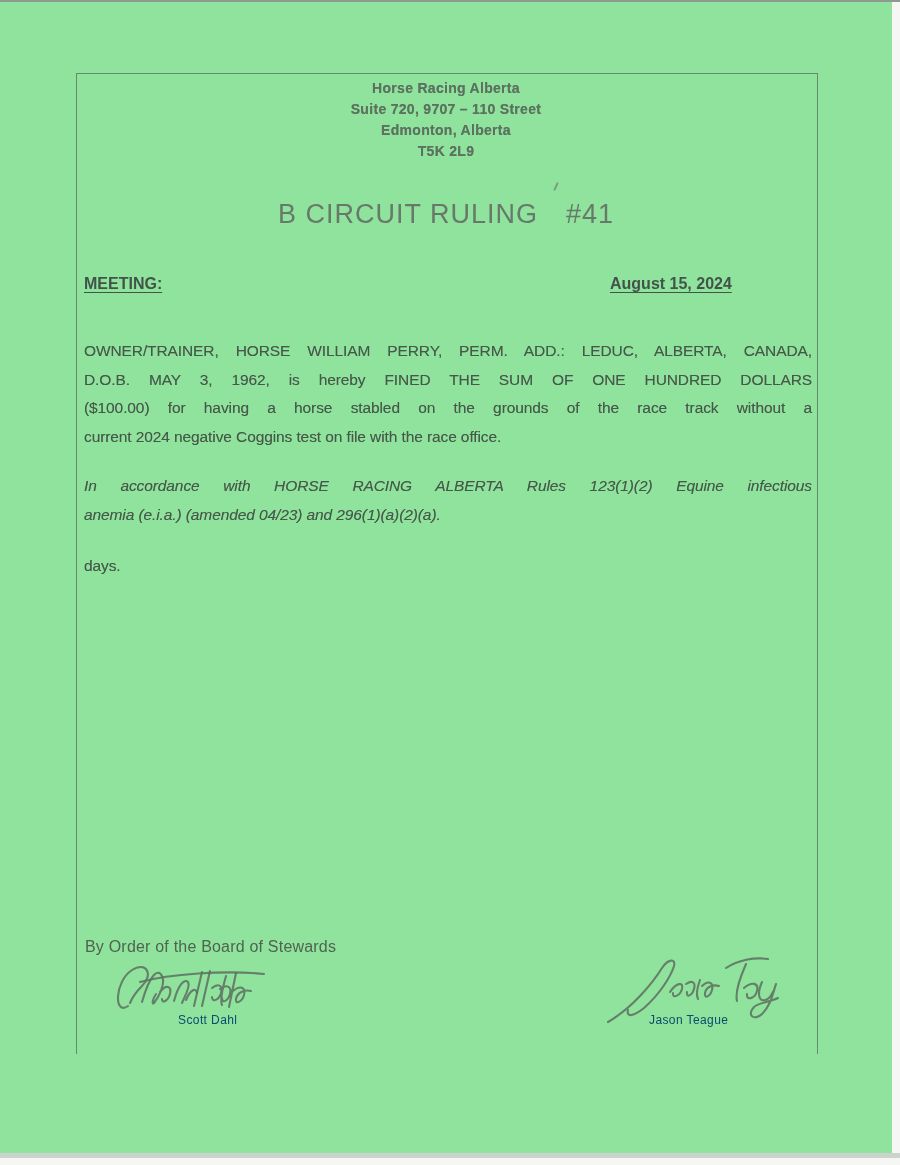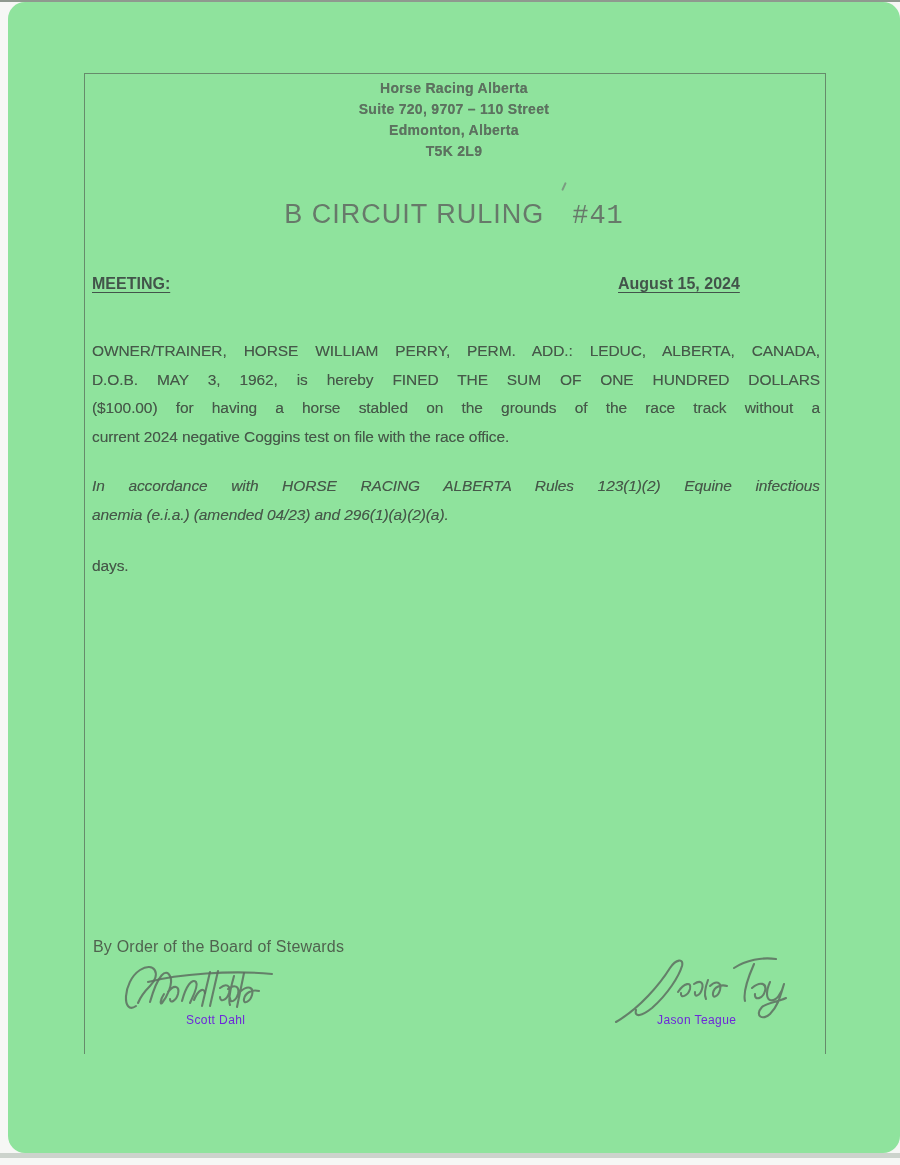--- a/index.html
+++ b/index.html
@@ -4,38 +4,37 @@
 <style>
   html,body{margin:0;padding:0;}
   body{
     width:900px;height:1165px;position:relative;overflow:hidden;
     background:#f6f7f5;
     font-family:"Liberation Sans","DejaVu Sans",sans-serif;
   }
   .scan-top-edge{position:absolute;left:0;top:0;width:900px;height:2px;background:#8f998f;}
   .scan-bottom-edge{position:absolute;left:0;top:1153px;width:900px;height:5px;background:#ccd3cc;}
   .page{
-    position:absolute;left:8px;top:2px;width:892px;height:1151px;
+    position:absolute;left:0;top:2px;width:892px;height:1151px;
     background:#8fe39d;
-    border-radius:17px;
   }
   .border-box{
     position:absolute;left:76px;top:71px;width:740px;height:980px;
     border:1px solid rgba(86,106,88,.72);border-bottom:none;
   }
   .txt{color:#4a5c4d;text-shadow:0 0 0.6px rgba(60,75,62,.5);}
   .header-address{
     position:absolute;left:0;top:76px;width:892px;text-align:center;
     font-size:14px;line-height:21px;font-weight:600;letter-spacing:.3px;color:#5d7160;
   }
   .doc-title{
     position:absolute;left:0;top:197px;width:892px;text-align:center;
     font-size:27px;letter-spacing:1px;color:#67796a;font-weight:400;
   }
-  .doc-title .num{margin-left:28px;font-family:Liberation Mono, monospace;}
+  .doc-title .num{margin-left:28px;}
   .stray-mark{
     position:absolute;left:555px;top:180px;width:2px;height:9px;
     background:#76897a;transform:rotate(24deg);border-radius:1px;opacity:.8;
   }
   .meeting-row{position:absolute;left:0;top:273px;width:892px;height:22px;
     font-size:16px;font-weight:700;color:#42544a;}
   .meeting-row span{position:absolute;text-decoration:underline;text-underline-offset:3px;}
   .m-label{left:84px;}
   .m-location{left:182px;}
   .m-date{left:610px;}
@@ -51,21 +50,21 @@
   #para2{top:470px;font-style:italic;}
   #para3{top:550px;}
   .stewards{
     position:absolute;left:85px;top:936px;font-size:16px;color:#50634f;
     letter-spacing:.2px;
   }
   .sig{position:absolute;}
   .sig svg{display:block;}
   .sig-scott{left:112px;top:954px;}
   .sig-jason{left:598px;top:948px;}
-  .sig-name{position:absolute;font-size:12px;color:#6d28d9;letter-spacing:.4px;}
+  .sig-name{position:absolute;font-size:12px;color:#0c4a6e;letter-spacing:.4px;}
   .name-scott{left:178px;top:1011px;}
   .name-jason{left:649px;top:1011px;}
   .sigpath{fill:none;stroke:#5d6f60;stroke-width:2.1;stroke-linecap:round;stroke-linejoin:round;opacity:.85;}
 </style>
 </head>
 <body>
 
 <div class="scan-top-edge"></div>
 
 <div class="page">

